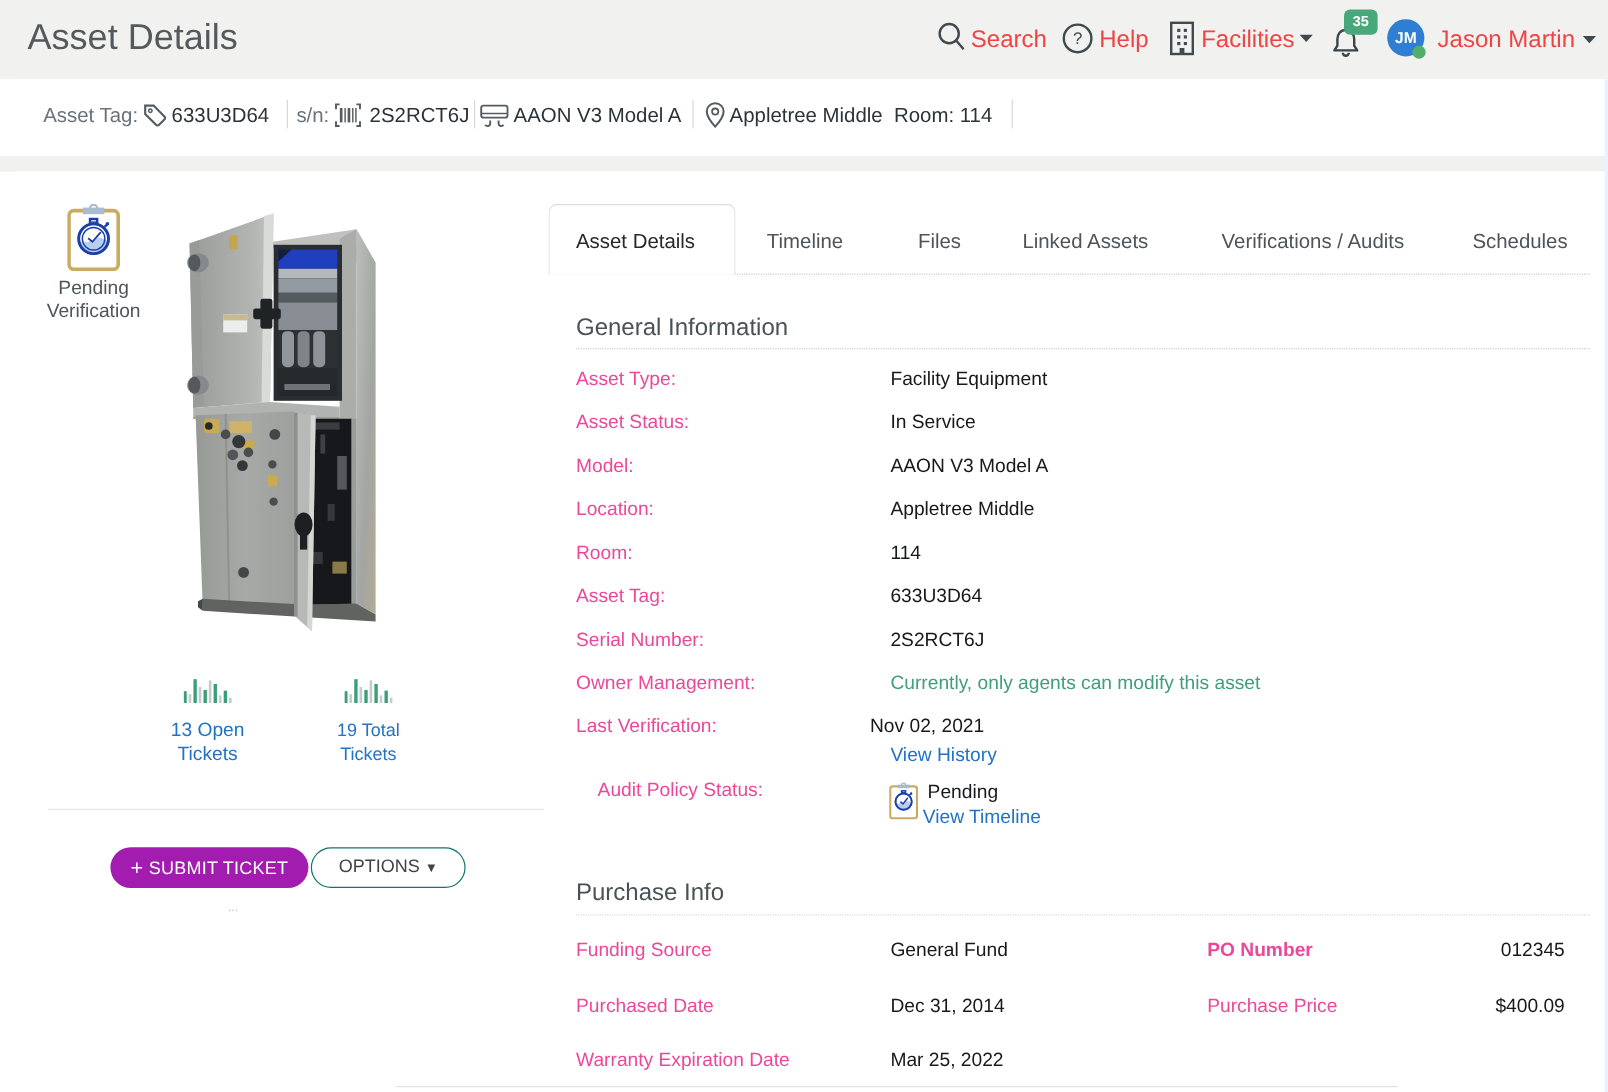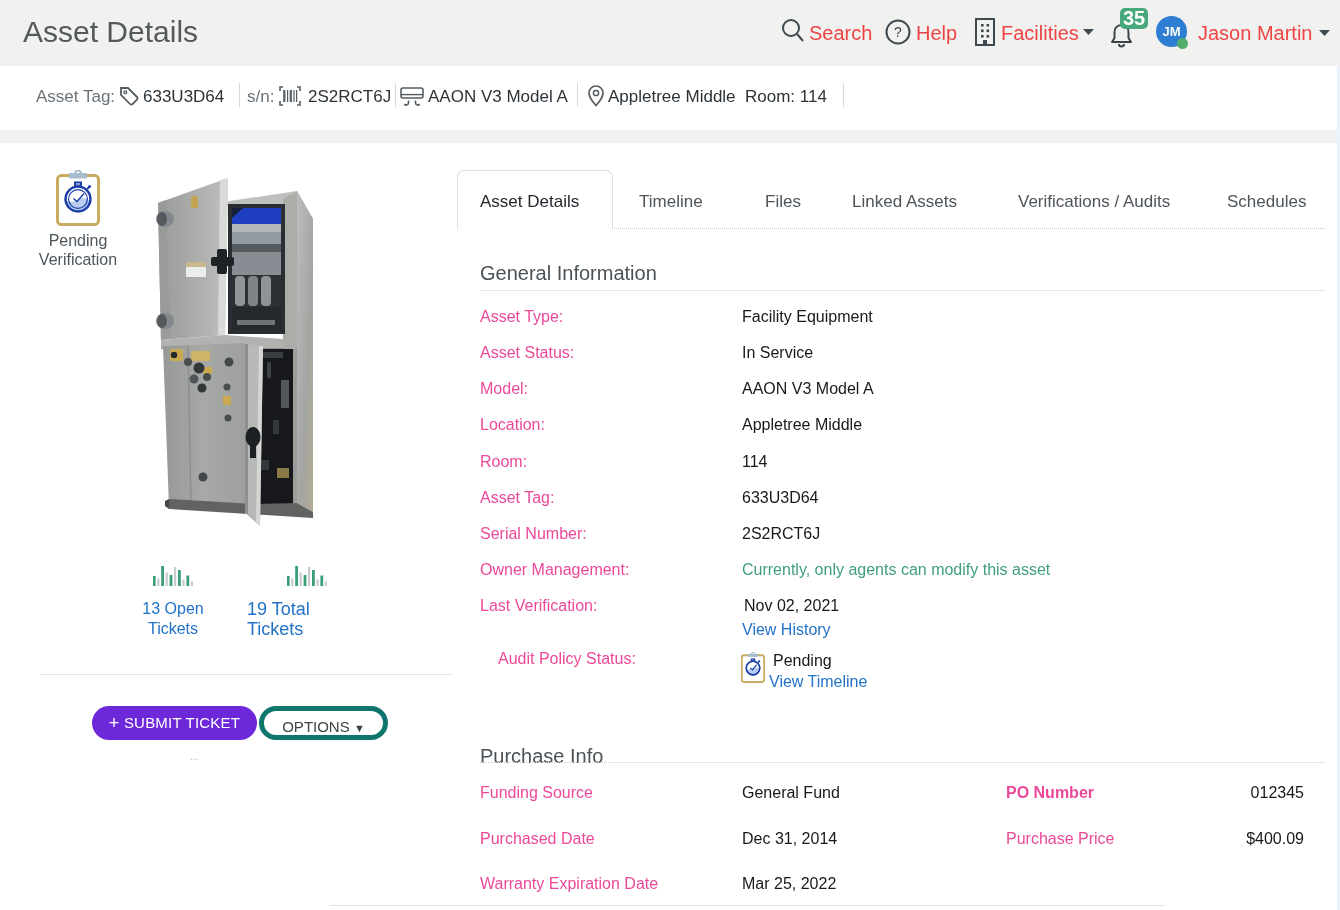--- a/index.html
+++ b/index.html
@@ -55,21 +55,21 @@
 
 <svg class="abs" style="left:1082px; top:28px;" width="13" height="8" viewBox="0 0 13 8">
   <path d="M1 1 L6.5 7 L12 1 Z" fill="#3f4a50"></path>
 </svg>
 
 <svg class="abs" style="left:1108px; top:23px;" width="27" height="26" viewBox="0 0 27 26">
   <path d="M13.5 2 C9 2 6.5 5.5 6.5 9.5 L6.5 15 L4 19 L23 19 L20.5 15 L20.5 9.5 C20.5 5.5 18 2 13.5 2 Z" fill="none" stroke="#3a4449" stroke-width="2" stroke-linejoin="round"></path>
   <path d="M11 21 a2.5 2.5 0 0 0 5 0" fill="none" stroke="#3a4449" stroke-width="2"></path>
 </svg>
 
-<div class="abs" style="left:1120px; top:8px; width:28px; height:21px; background:#47a87c; border-radius:5px; color:#fff; font-size:20px; font-weight:bold; text-align:center; line-height:21px;">35</div>
+<div class="abs" style="left:1120px; top:8px; width:28px; height:21px; background:#47a87c; border-radius:5px; color:#fff; font-size:12px; font-weight:bold; text-align:center; line-height:21px;">35</div>
 
 <div class="abs" style="left:1156px; top:16px; width:31px; height:31px; background:#2e7ed3; border-radius:50%; color:#fff; font-size:13px; font-weight:bold; text-align:center; line-height:31px;">JM</div>
 <div class="abs" style="left:1177px; top:38px; width:11px; height:11px; background:#54ac6a; border-radius:50%;"></div>
 
 <svg class="abs" style="left:1318px; top:29px;" width="13" height="8" viewBox="0 0 13 8">
   <path d="M1 1 L6.5 7 L12 1 Z" fill="#3f4a50"></path>
 </svg>
 
 <div class="bar"></div>
 <div class="abs bl" style="left:36px; top:87px;">Asset Tag:</div>
@@ -245,26 +245,26 @@
   <rect x="8.2" y="1" width="2.8" height="20" fill="#3a9e77"></rect>
   <rect x="12.6" y="7.5" width="2.2" height="13.5" fill="#c6cbd0"></rect>
   <rect x="16.6" y="10" width="2.8" height="11" fill="#3a9e77"></rect>
   <rect x="21" y="2" width="2.2" height="19" fill="#c6cbd0"></rect>
   <rect x="25" y="5" width="2.8" height="16" fill="#3a9e77"></rect>
   <rect x="29.4" y="14.5" width="2.2" height="6.5" fill="#c6cbd0"></rect>
   <rect x="33.4" y="10.5" width="2.8" height="10.5" fill="#3a9e77"></rect>
   <rect x="37.8" y="16.5" width="2.2" height="4.5" fill="#c6cbd0"></rect>
 </svg>
 <div class="abs" style="left:113px; top:599px; width:120px; text-align:center; font-size:16px; color:#2272c8; line-height:20px;">13 Open<br>Tickets</div>
-<div class="abs" style="left:247px; top:599px; width:120px; font-size:18px; color:#2272c8; line-height:20px;">19 Total<br>Tickets</div>
+<div class="abs" style="left:247px; top:599px; width:120px; text-align:center; font-size:15px; color:#2272c8; line-height:20px;">19 Total<br>Tickets</div>
 
 <div class="abs" style="left:40px; top:674px; width:413px; height:1px; background:#e5e5e5;"></div>
 
-<div class="abs" style="left:92px; top:706px; width:165px; height:34px; background:#6d28d9; border-radius:17px; color:#fff; font-size:15px; text-align:center; line-height:34px; letter-spacing:0.2px;"><span style="font-size:18px; vertical-align:-1px;">+</span> SUBMIT TICKET</div>
-<div class="abs" style="left:259px; top:706px; width:129px; height:34px; background:#fff; border:5px solid #0f766e; border-radius:17px; color:#3e4448; font-size:15px; text-align:center; line-height:32px;">OPTIONS <span style="font-size:11px; color:#3e4448;">▼</span></div>
+<div class="abs" style="left:92px; top:706px; width:165px; height:34px; background:#a21caf; border-radius:17px; color:#fff; font-size:15px; text-align:center; line-height:34px; letter-spacing:0.2px;"><span style="font-size:18px; vertical-align:-1px;">+</span> SUBMIT TICKET</div>
+<div class="abs" style="left:259px; top:706px; width:129px; height:34px; background:#fff; border:1px solid #0f766e; border-radius:17px; color:#3e4448; font-size:15px; text-align:center; line-height:32px;">OPTIONS <span style="font-size:11px; color:#3e4448;">▼</span></div>
 <div class="abs" style="left:190px; top:755px; width:12px; height:3px; color:#bbb; font-size:10px; line-height:3px;">...</div>
 
 <div class="abs" style="left:458px; top:228px; width:867px; height:0; border-top:1px dotted #c7cacc;"></div>
 <div class="abs" style="left:457px; top:170px; width:156px; height:59px; background:#fff; border:1px solid #dbdddf; border-bottom:none; border-radius:7px 7px 0 0;"></div>
 <div class="tab" style="left:480px; top:192px; color:#24292e;">Asset Details</div>
 <div class="tab" style="left:639px; top:192px;">Timeline</div>
 <div class="tab" style="left:765px; top:192px;">Files</div>
 <div class="tab" style="left:852px; top:192px;">Linked Assets</div>
 <div class="tab" style="left:1018px; top:192px;">Verifications / Audits</div>
 <div class="tab" style="left:1227px; top:192px;">Schedules</div>
@@ -282,41 +282,41 @@
 <div class="gvalue" style="left:742px; top:416px;">Appletree Middle</div>
 <div class="glabel" style="left:480px; top:453px;">Room:</div>
 <div class="gvalue" style="left:742px; top:453px;">114</div>
 <div class="glabel" style="left:480px; top:489px;">Asset Tag:</div>
 <div class="gvalue" style="left:742px; top:489px;">633U3D64</div>
 <div class="glabel" style="left:480px; top:525px;">Serial Number:</div>
 <div class="gvalue" style="left:742px; top:525px;">2S2RCT6J</div>
 <div class="glabel" style="left:480px; top:561px;">Owner Management:</div>
 <div class="gvalue" style="left:742px; top:561px; color:#3f9e7c;">Currently, only agents can modify this asset</div>
 <div class="glabel" style="left:480px; top:597px;">Last Verification:</div>
-<div class="gvalue" style="left:744px; top:597px;">Nov 02, 2021</div>
+<div class="gvalue" style="left:725px; top:597px;">Nov 02, 2021</div>
 <div class="gvalue link" style="left:742px; top:621px;">View History</div>
 <div class="glabel" style="left:480px; top:650px;margin-left:18px;">Audit Policy Status:</div>
 <svg class="abs" style="left:741px; top:652px;" width="24" height="31" viewBox="0 0 44 56">
   <rect x="1.5" y="5.5" width="41" height="49" rx="4" fill="#fff" stroke="#c9ab61" stroke-width="3.4"></rect>
   <rect x="13" y="3" width="18" height="5.5" fill="#a9bccd"></rect>
   <circle cx="22" cy="3.5" r="3" fill="none" stroke="#a9bccd" stroke-width="2"></circle>
   <g>
     <rect x="19" y="12.5" width="6" height="3" fill="none" stroke="#1b3faa" stroke-width="2.4"></rect>
     <line x1="31" y1="19" x2="34" y2="16.5" stroke="#1b3faa" stroke-width="2.4"></line>
     <circle cx="33.5" cy="16.5" r="1.8" fill="#1b3faa"></circle>
     <circle cx="22" cy="29" r="12.5" fill="#fff" stroke="#8895a3" stroke-width="2.4"></circle>
     <path d="M10 31 a12.2 12.2 0 0 0 24 0 q-6 -5 -12 -1.5 q-6 3.5 -12 1.5 Z" fill="#b9cdf0"></path>
     <circle cx="22" cy="29" r="12.4" fill="none" stroke="#1b3faa" stroke-width="3"></circle>
     <path d="M17 29 L21 32.5 L28.5 23" fill="none" stroke="#1b3faa" stroke-width="2.2"></path>
   </g>
 </svg>
 <div class="gvalue" style="left:773px; top:652px;">Pending</div>
 <div class="gvalue link" style="left:769px; top:673px;">View Timeline</div>
 
-<div class="abs" style="left:480px; top:733px; font-size:20px; color:#4a5257;margin-top:12px;">Purchase Info</div>
+<div class="abs" style="left:480px; top:733px; font-size:20px; color:#4a5257;">Purchase Info</div>
 <div class="abs" style="left:480px; top:762px; width:845px; height:0; border-top:1px dotted #cdd0d2;"></div>
 
 <div class="glabel" style="left:480px; top:784px;">Funding Source</div>
 <div class="gvalue" style="left:742px; top:784px;">General Fund</div>
 <div class="glabel" style="left:1006px; top:784px;font-weight:bold;">PO Number</div>
 <div class="gvalue" style="left:1204px; top:784px; width:100px; text-align:right;">012345</div>
 <div class="glabel" style="left:480px; top:830px;">Purchased Date</div>
 <div class="gvalue" style="left:742px; top:830px;">Dec 31, 2014</div>
 <div class="glabel" style="left:1006px; top:830px;">Purchase Price</div>
 <div class="gvalue" style="left:1204px; top:830px; width:100px; text-align:right;">$400.09</div>

